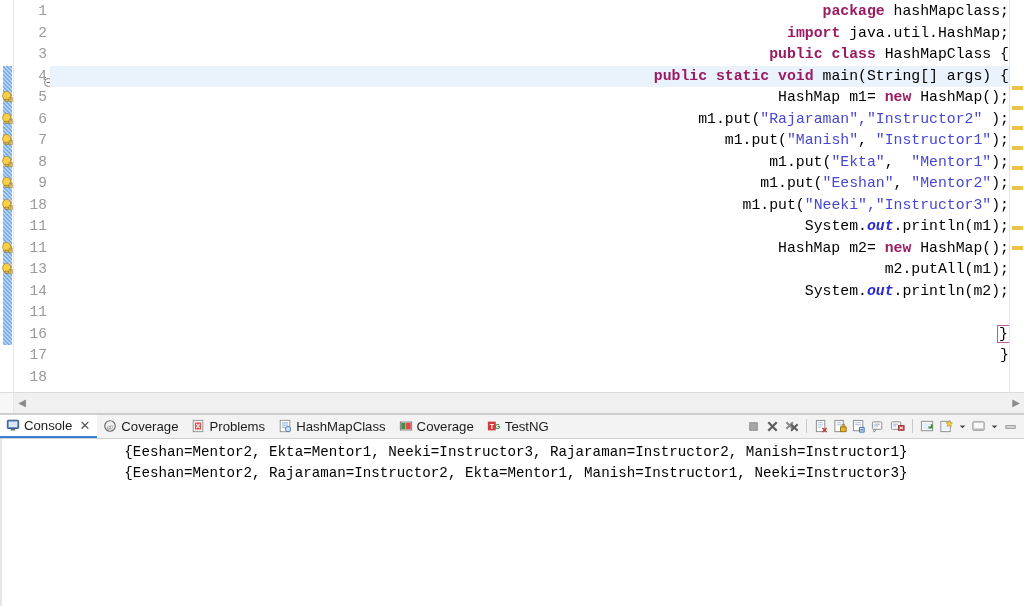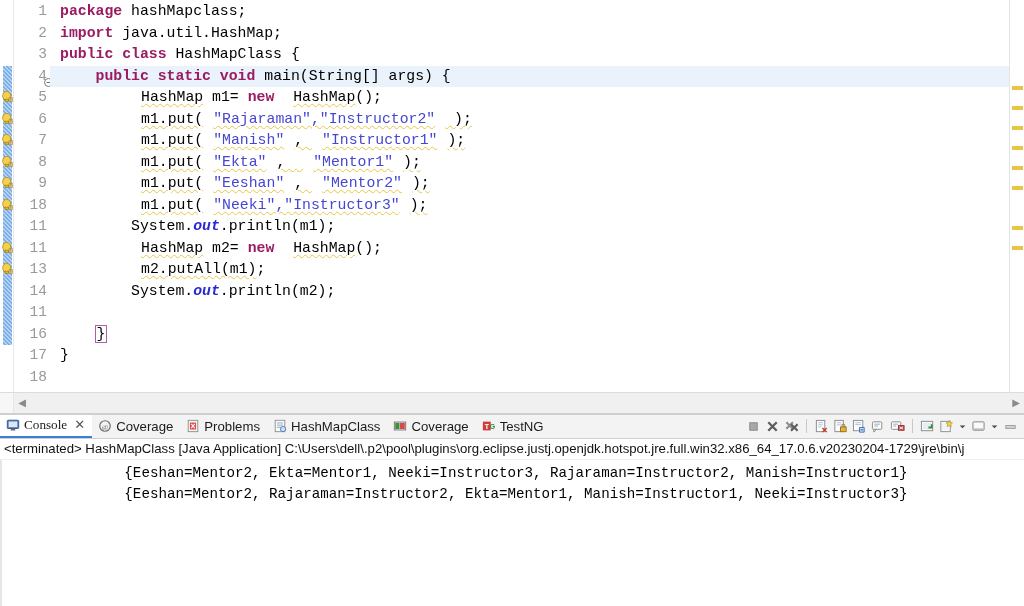--- a/index.html
+++ b/index.html
@@ -47,30 +47,30 @@
   }
 
   .code-area {
     flex: 1; position: relative; overflow: hidden;
     font-family: "Liberation Mono", monospace;
     font-size: 14.8px; line-height: 21.5px;
     padding-top: 1px;
     white-space: pre;
     color: #000000;
   }
-  .code-line { height: 21.5px; padding-left: 10px; position: relative; }
+  .code-line { height: 21.5px; padding-left: 10px; position: relative; text-align: right; }
   .code-line.hl { background: #eaf2fb; }
 
   .kw   { color: #9b1b62; font-weight: bold; }
   .str  { color: #4646d2; }
   .fld  { color: #2a2ad0; font-weight: bold; font-style: italic; }
   .plain{ color: #000000; }
-  .sq   { text-decoration: underline; text-decoration-style: wavy;
+  .sq   { text-decoration-style: wavy;
           text-decoration-color: #e8c547; text-decoration-thickness: 1px;
-          text-underline-offset: 2px; margin-left: 10px; }
+          text-underline-offset: 2px; }
   .brkt { outline: 1px solid #b05ea8; background: #fdfdfd; padding: 0 1px; }
 
   
   .overview-ruler {
     width: 15px; flex: 0 0 15px; background: #ffffff;
     border-left: 1px solid #e4e4e4; position: relative;
   }
   .ov-mark { position:absolute; left:2px; width:11px; height:4px; }
 
   
@@ -96,21 +96,20 @@
   .tabs { display:flex; align-items:center; height:24px; }
   .tab {
     display:flex; align-items:center; gap:4px;
     height: 24px; padding: 0 7px 0 6px;
     font-size: 13.2px; color: #1b1b1b; white-space: nowrap;
   }
   .tab.active {
     background: #ffffff;
     border-bottom: 2px solid #3a7fd5;
     font-weight: normal;
-    font-family: Liberation Serif, serif;
   }
   .tab .tclose { color:#555; font-size: 13px; margin-left:3px; }
   .tab-ico { width: 14px; height: 14px; flex:0 0 14px; display:block; }
 
   .tool-icons {
     margin-left: auto; display: flex; align-items: center;
     gap: 4px; padding-right: 6px; height: 24px;
   }
   .ti { width: 15px; height: 15px; display:block; }
   .ti-sep { width:1px; height:14px; background:#c8c8c8; margin: 0 3px; }
@@ -369,18 +368,17 @@
             </svg></span>
           <span class="ti-caret"><svg width="9" height="15" viewBox="0 0 16 16" xmlns="http://www.w3.org/2000/svg">
               <path d="M3 6l5 5 5-5z" fill="#4a4a4a"></path>
             </svg></span>
           <span class="ti"><svg width="15" height="15" viewBox="0 0 16 16" xmlns="http://www.w3.org/2000/svg">
               <rect x="3" y="7" width="10" height="3" fill="#d5d5d5" stroke="#9a9a9a"></rect>
             </svg></span>
         </div>
     </div>
 
-    <div class="term-line">&lt;terminated&gt; HashMapClass [Java Application] C:\Users\dell\.p2\pool\plugins\org.eclipse.justj.openjdk.hotspot.jre.full.win32.x86_64_17.0.6.v20230204-1729\jre\bin\j</div>
 
     <div class="console-body" id="console-output"><div class="console-out-line">{Eeshan=Mentor2, Ekta=Mentor1, Neeki=Instructor3, Rajaraman=Instructor2, Manish=Instructor1}</div><div class="console-out-line">{Eeshan=Mentor2, Rajaraman=Instructor2, Ekta=Mentor1, Manish=Instructor1, Neeki=Instructor3}</div></div>
   </div>
 
 </div>
 
 </body></html>

